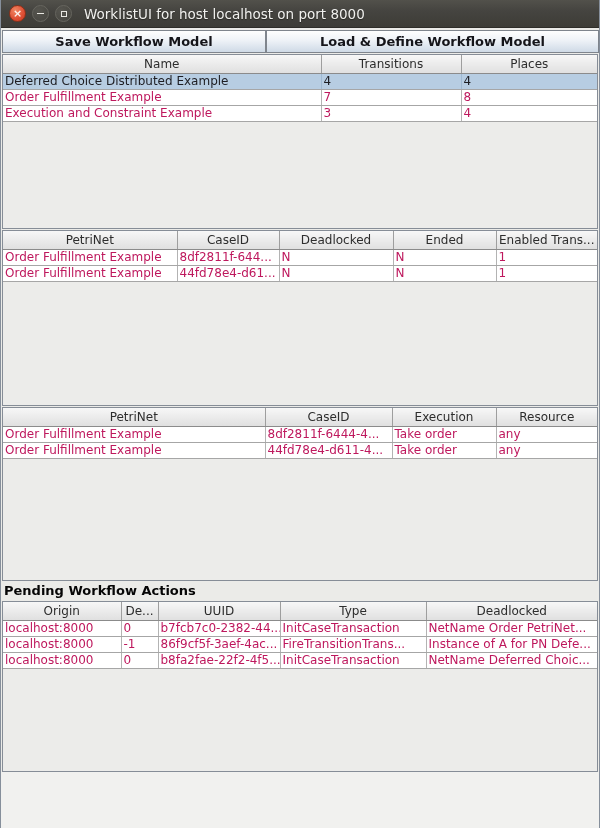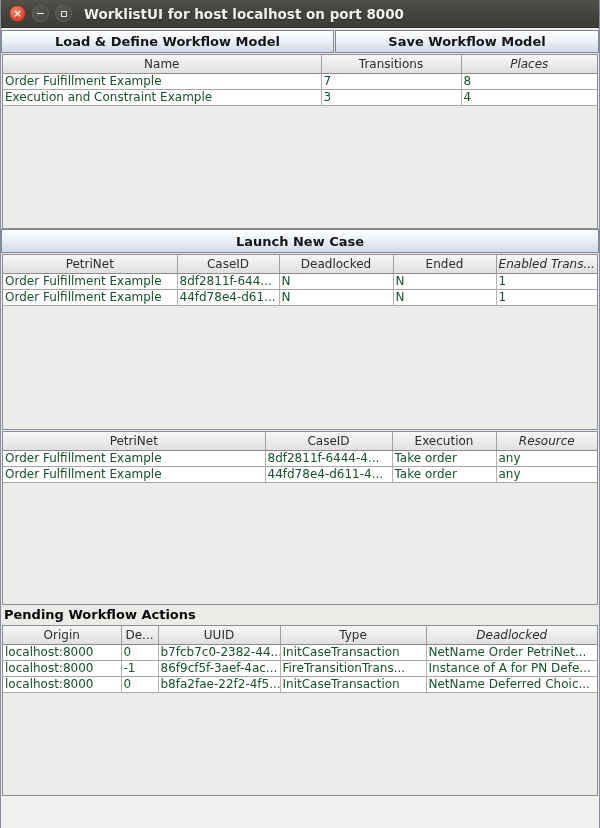--- a/index.html
+++ b/index.html
@@ -34,21 +34,21 @@
     background: radial-gradient(circle at 35% 30%, #f08763, #dd4d33 60%, #c43f27);
     border: 1px solid #8e3018; color: #fdf3ef; font-weight: bold;
   }
   .tb-min, .tb-max {
     background: radial-gradient(circle at 35% 30%, #56554f, #45443f);
     border: 1px solid #67665f; color: #e8e7e2;
   }
   .tb-min .dash { width: 7px; height: 1.5px; background: #e8e7e2; display: block; }
   .tb-max .sq { width: 6px; height: 6px; border: 1.5px solid #e8e7e2; display: block; }
   .tb-title {
-    color: #f1f1ee; font-weight: bold; font-size: 13.5px;
+    color: #f1f1ee; font-weight: normal; font-size: 13.5px;
     margin-left: 6px; white-space: nowrap;
     text-shadow: 0 1px 1px rgba(0,0,0,.4);
   }
   
   .btn-swing {
     background: linear-gradient(180deg, #fefefe 0%, #eef2f7 45%, #dde5ee 75%, #cfdae6 100%);
     border: 1px solid #7f858d;
     font-family: "DejaVu Sans", "Liberation Sans", sans-serif;
     font-weight: bold; font-size: 13px; color: #15151a;
     height: 23px; cursor: default;
@@ -76,26 +76,26 @@
   table { border-collapse: collapse; table-layout: fixed; width: 100%; font-size: 12px; }
   thead th {
     height: 18px;
     background: linear-gradient(180deg, #f7f7f7, #e9e9e9 60%, #e0e0e0);
     border-right: 1px solid #9e9e9e;
     border-bottom: 1px solid #8b8b8b;
     font-weight: normal; color: #2d2d2d;
     text-align: center; padding: 0 2px;
     white-space: nowrap; overflow: hidden;
   }
-  thead th:last-child { border-right: none; font-style: italic; }
+  thead th:last-child { border-right: none; }
   tbody td {
     height: 16px; background: #ffffff;
     border-right: 1px solid #b3b3b3;
     border-bottom: 1px solid #a6a6a6;
-    padding: 0 2px; color: #14532d;
+    padding: 0 2px; color: #be185d;
     white-space: nowrap; overflow: hidden;
     text-align: left;
   }
   tbody td:last-child { border-right: none; }
   tr.selected td {
     background: #b7cde2;
     border-right-color: #9fb9d2;
     color: #1d1d22;
   }
   
@@ -116,54 +116,58 @@
     <span class="tb-btn tb-min">
         <span class="dash"></span>
       </span>
     <span class="tb-btn tb-max">
         <span class="sq"></span>
       </span>
     <span class="tb-title">WorklistUI for host localhost on port 8000</span>
   </div>
 
   <div class="toolbar">
+    <button class="btn-swing btn-save">Save Workflow Model</button>
     <button class="btn-swing btn-load">Load &amp; Define Workflow Model</button>
-    <button class="btn-swing btn-save">Save Workflow Model</button>
   </div>
 
   <div class="scrollpane sp1">
     <table>
         <colgroup>
           <col style="width: 318px;">
           <col style="width: 140px;">
           <col style="width: 136px;">
         </colgroup>
         <thead>
           <tr>
             <th>Name</th>
             <th>Transitions</th>
             <th>Places</th>
           </tr>
         </thead>
         <tbody>
+          <tr class="selected">
+            <td>Deferred Choice Distributed Example</td>
+            <td>4</td>
+            <td>4</td>
+          </tr>
           <tr>
             <td>Order Fulfillment Example</td>
             <td>7</td>
             <td>8</td>
           </tr>
           <tr>
             <td>Execution and Constraint Example</td>
             <td>3</td>
             <td>4</td>
           </tr>
         </tbody>
       </table>
   </div>
 
-  <button class="btn-swing wide-btn">Launch New Case</button>
 
   <div class="scrollpane sp2">
     <table>
         <colgroup>
           <col style="width: 174px;">
           <col style="width: 102px;">
           <col style="width: 114px;">
           <col style="width: 103px;">
           <col style="width: 101px;">
         </colgroup>

